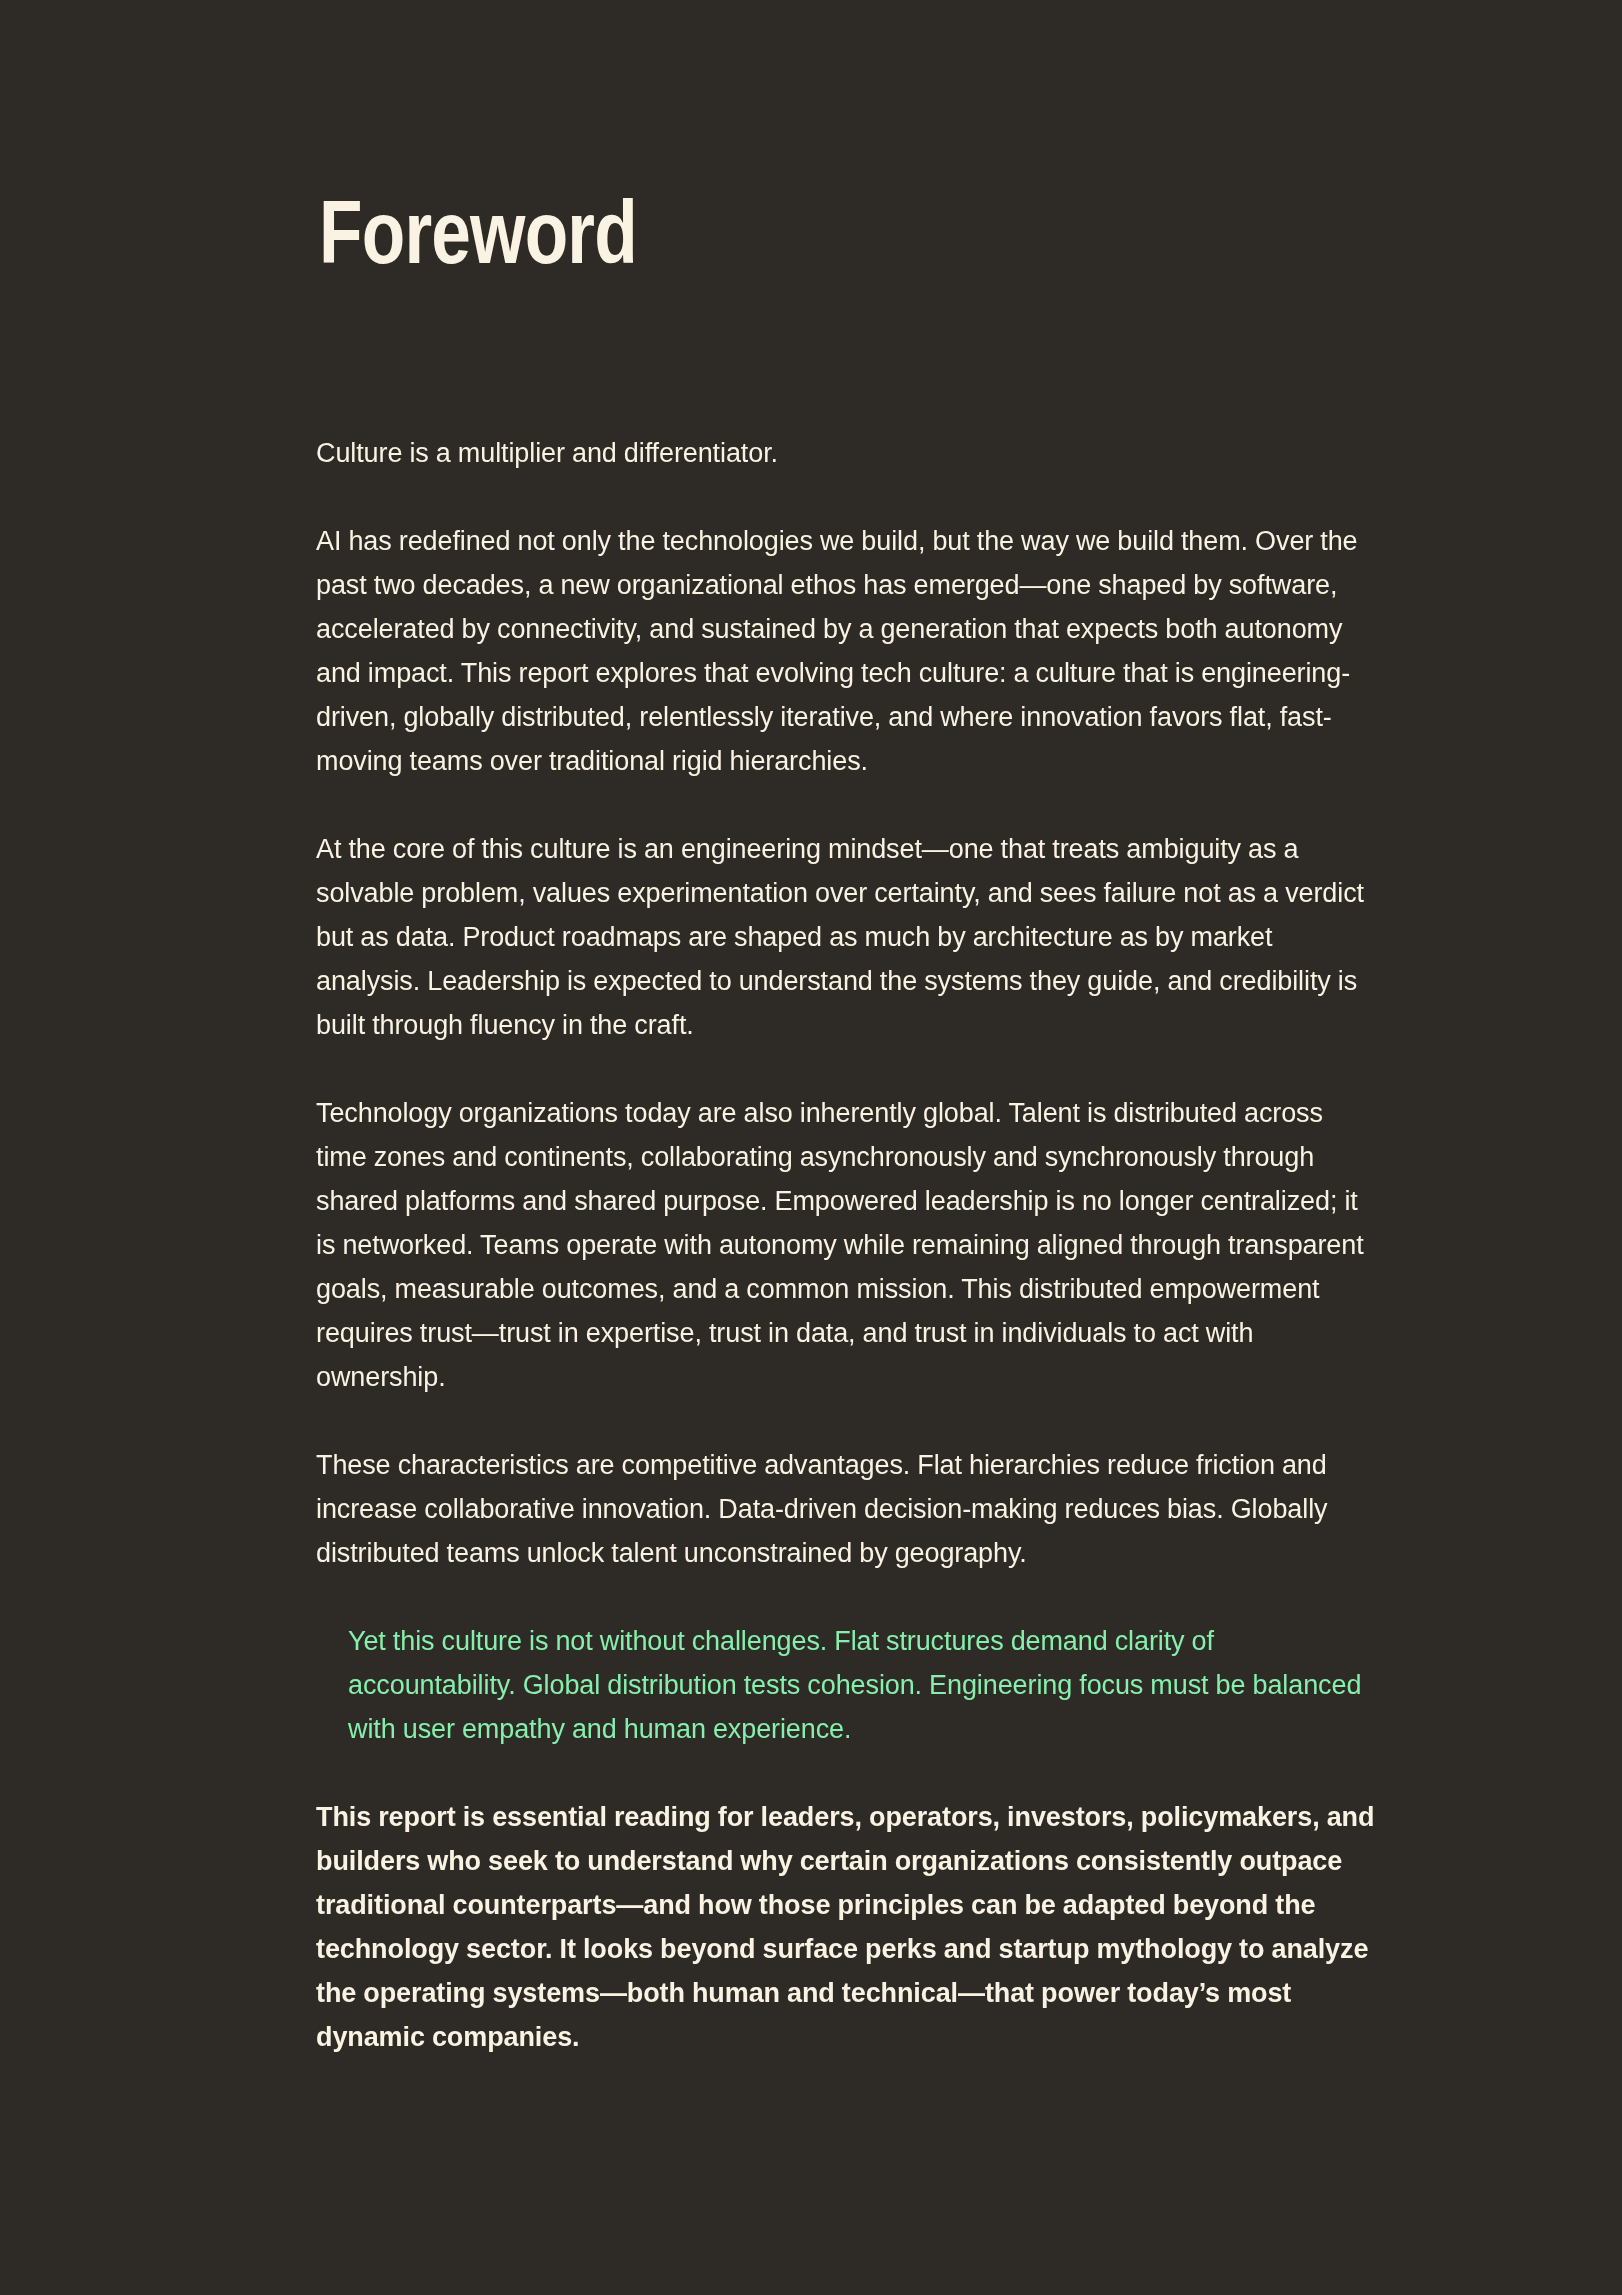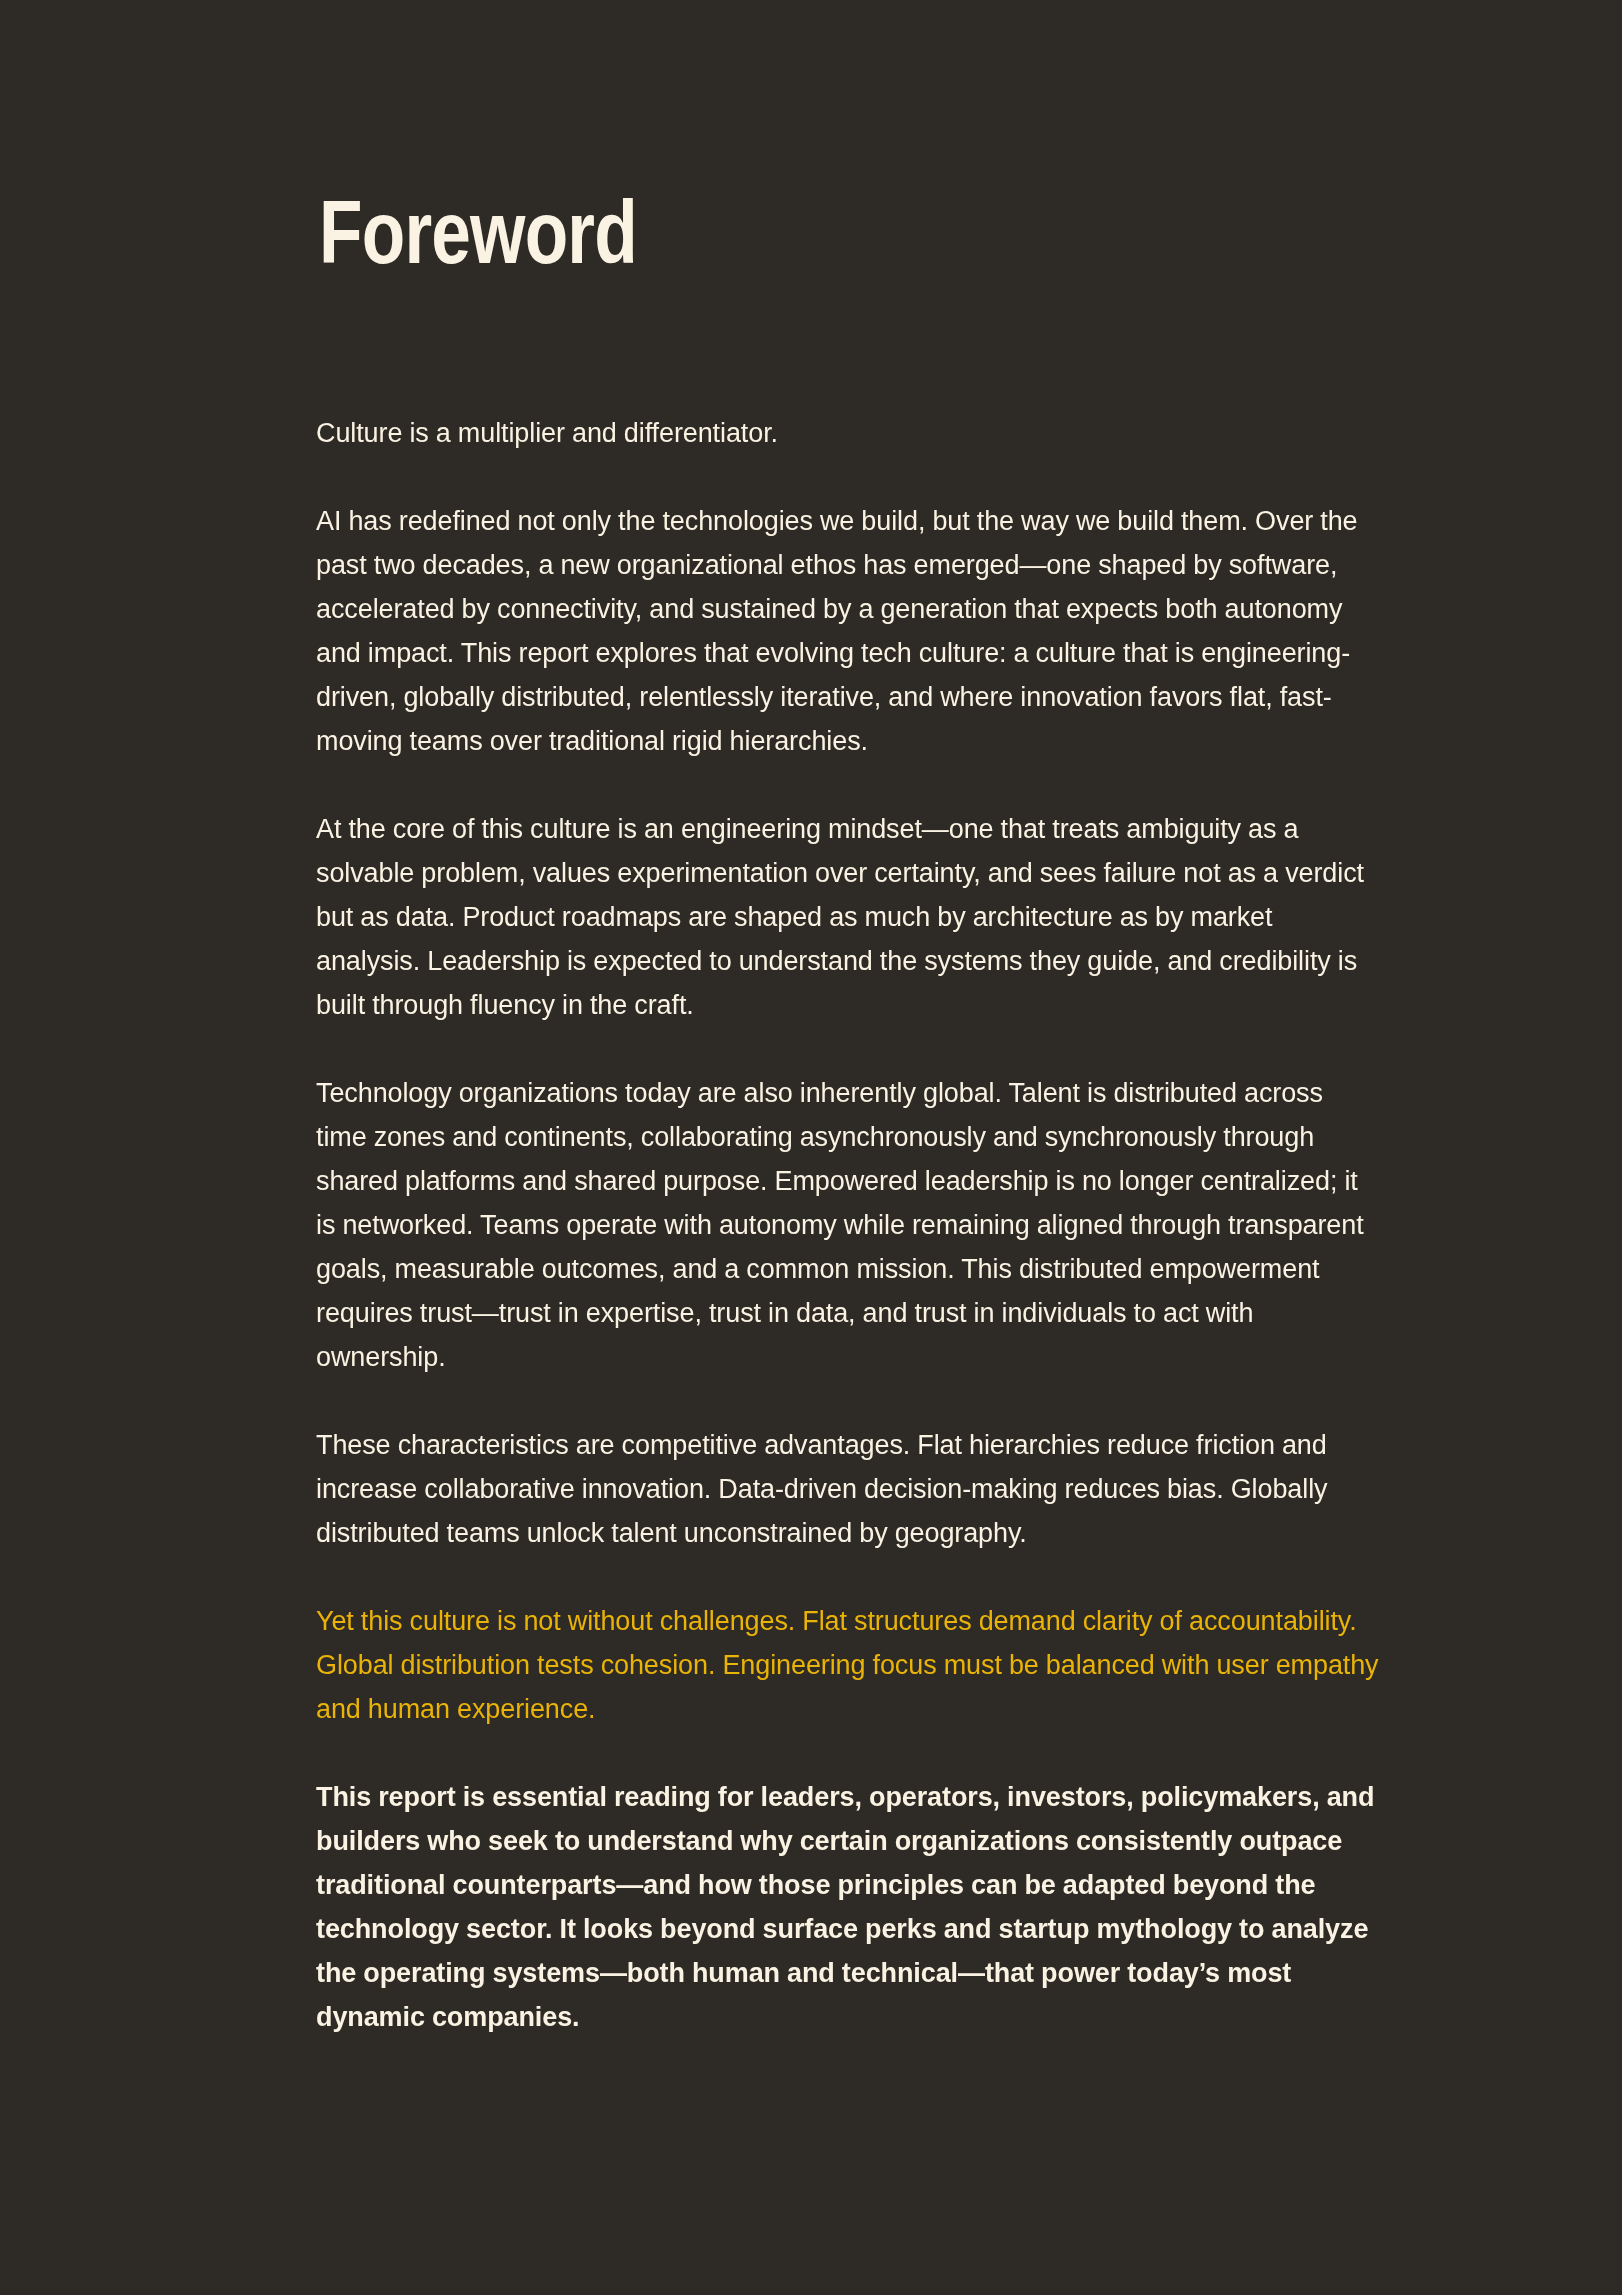--- a/index.html
+++ b/index.html
@@ -41,21 +41,21 @@
     letter-spacing: -1px;
     color: #FAF3E3;
     transform: scaleX(0.80);
     transform-origin: left top;
     white-space: nowrap;
   }
 
   .body-block {
     position: absolute;
     left: 0;
-    top: 411px;
+    top: 431px;
     width: 1063px;
   }
 
   .para {
     margin: 0 0 44px 0;
     padding: 0;
     font-size: 27px;
     line-height: 44px;
     font-weight: 400;
     color: #FAF3E3;
@@ -76,19 +76,19 @@
   <div class="content">
 
     <h1 class="page-title" style="color: rgb(250, 243, 227);">Foreword</h1>
 
     <div class="body-block">
       <p class="para" style="color: rgb(250, 243, 227);">Culture is a multiplier and differentiator.</p>
       <p class="para" style="color: rgb(250, 243, 227);">AI has redefined not only the technologies we build, but the way we build them. Over the past two decades, a new organizational ethos has emerged—one shaped by software, accelerated by connectivity, and sustained by a generation that expects both autonomy and impact. This report explores that evolving tech culture: a culture that is engineering-driven, globally distributed, relentlessly iterative, and where innovation favors flat, fast-moving teams over traditional rigid hierarchies.</p>
       <p class="para" style="color: rgb(250, 243, 227);">At the core of this culture is an engineering mindset—one that treats ambiguity as a solvable problem, values experimentation over certainty, and sees failure not as a verdict but as data. Product roadmaps are shaped as much by architecture as by market analysis. Leadership is expected to understand the systems they guide, and credibility is built through fluency in the craft.</p>
       <p class="para" style="color: rgb(250, 243, 227);">Technology organizations today are also inherently global. Talent is distributed across time zones and continents, collaborating asynchronously and synchronously through shared platforms and shared purpose. Empowered leadership is no longer centralized; it is networked. Teams operate with autonomy while remaining aligned through transparent goals, measurable outcomes, and a common mission. This distributed empowerment requires trust—trust in expertise, trust in data, and trust in individuals to act with ownership.</p>
       <p class="para" style="color: rgb(250, 243, 227);">These characteristics are competitive advantages. Flat hierarchies reduce friction and increase collaborative innovation. Data-driven decision-making reduces bias. Globally distributed teams unlock talent unconstrained by geography.</p>
-      <p class="para" style="color: #eab308;">Yet this culture is not without challenges. Flat structures demand clarity of accountability. Global distribution tests cohesion. Engineering focus must be balanced with user empathy and human experience.</p>
+      <p class="para" style="color: #86efac; margin-left: 32px;">Yet this culture is not without challenges. Flat structures demand clarity of accountability. Global distribution tests cohesion. Engineering focus must be balanced with user empathy and human experience.</p>
       <p class="para" style="color: rgb(250, 243, 227);">This report is essential reading for leaders, operators, investors, policymakers, and builders who seek to understand why certain organizations consistently outpace traditional counterparts—and how those principles can be adapted beyond the technology sector. It looks beyond surface perks and startup mythology to analyze the operating systems—both human and technical—that power today’s most dynamic companies.</p>
     </div>
 
   </div>
 </div>
 
 
 </body></html>

